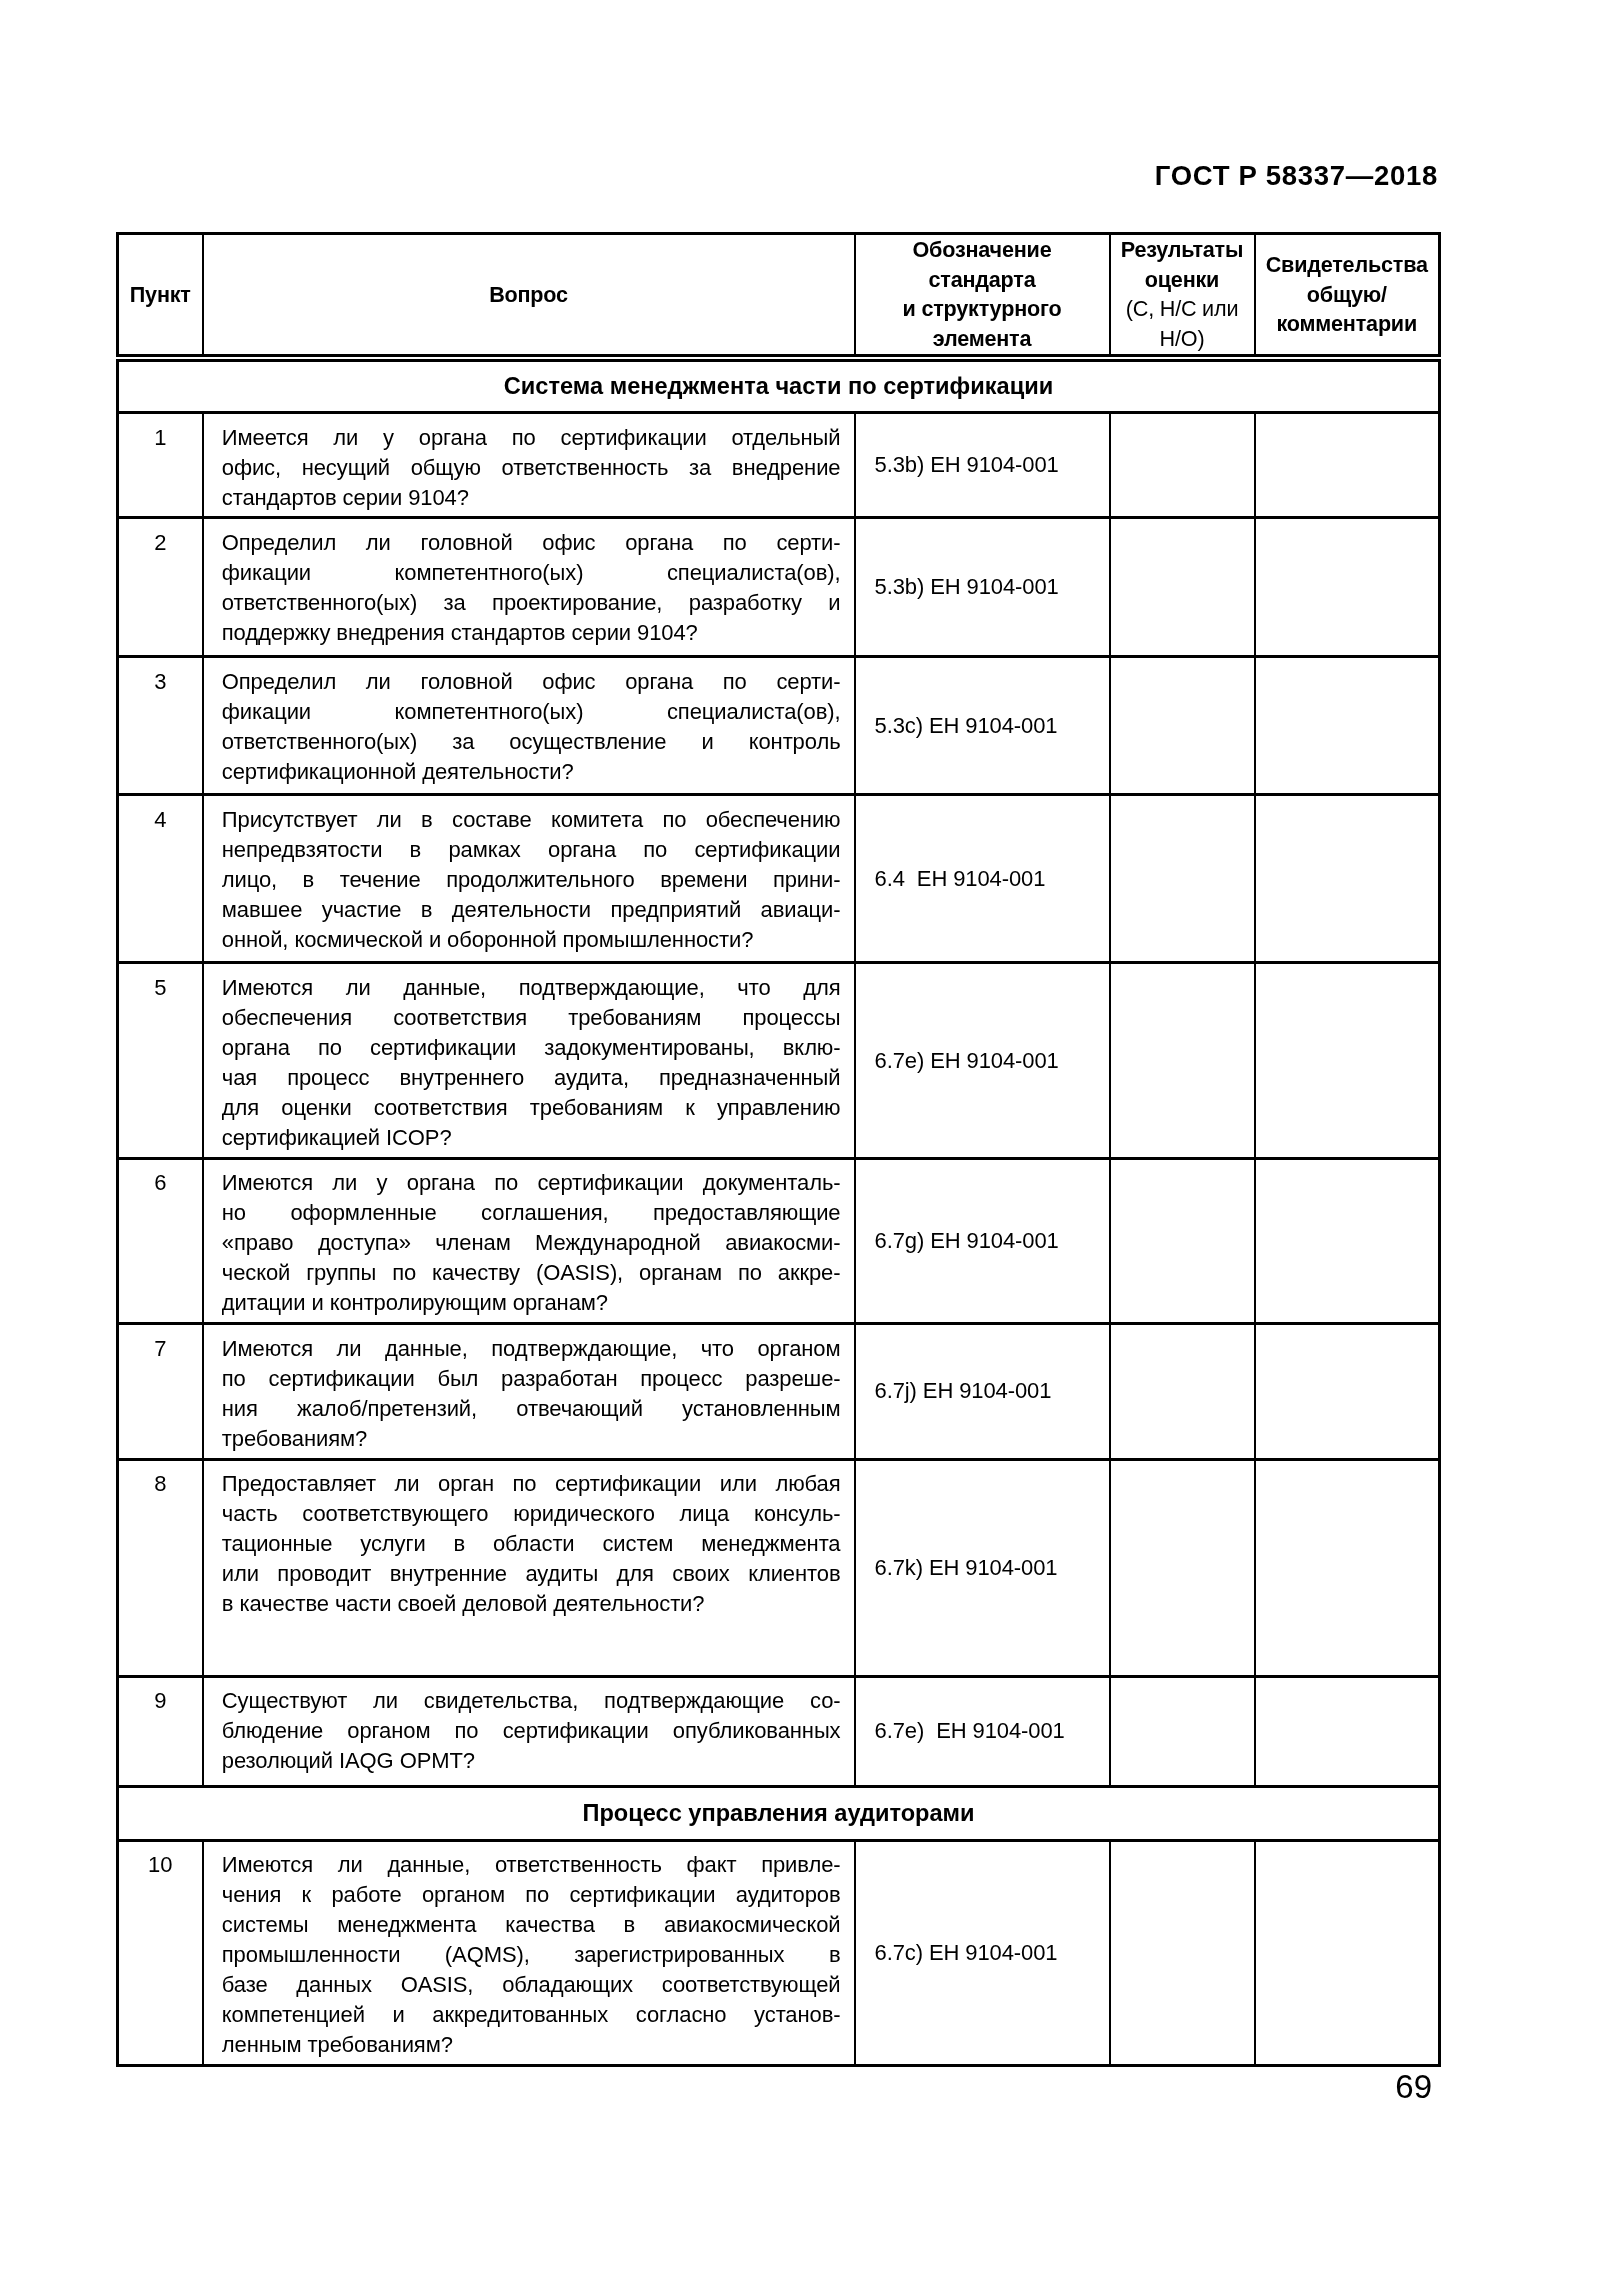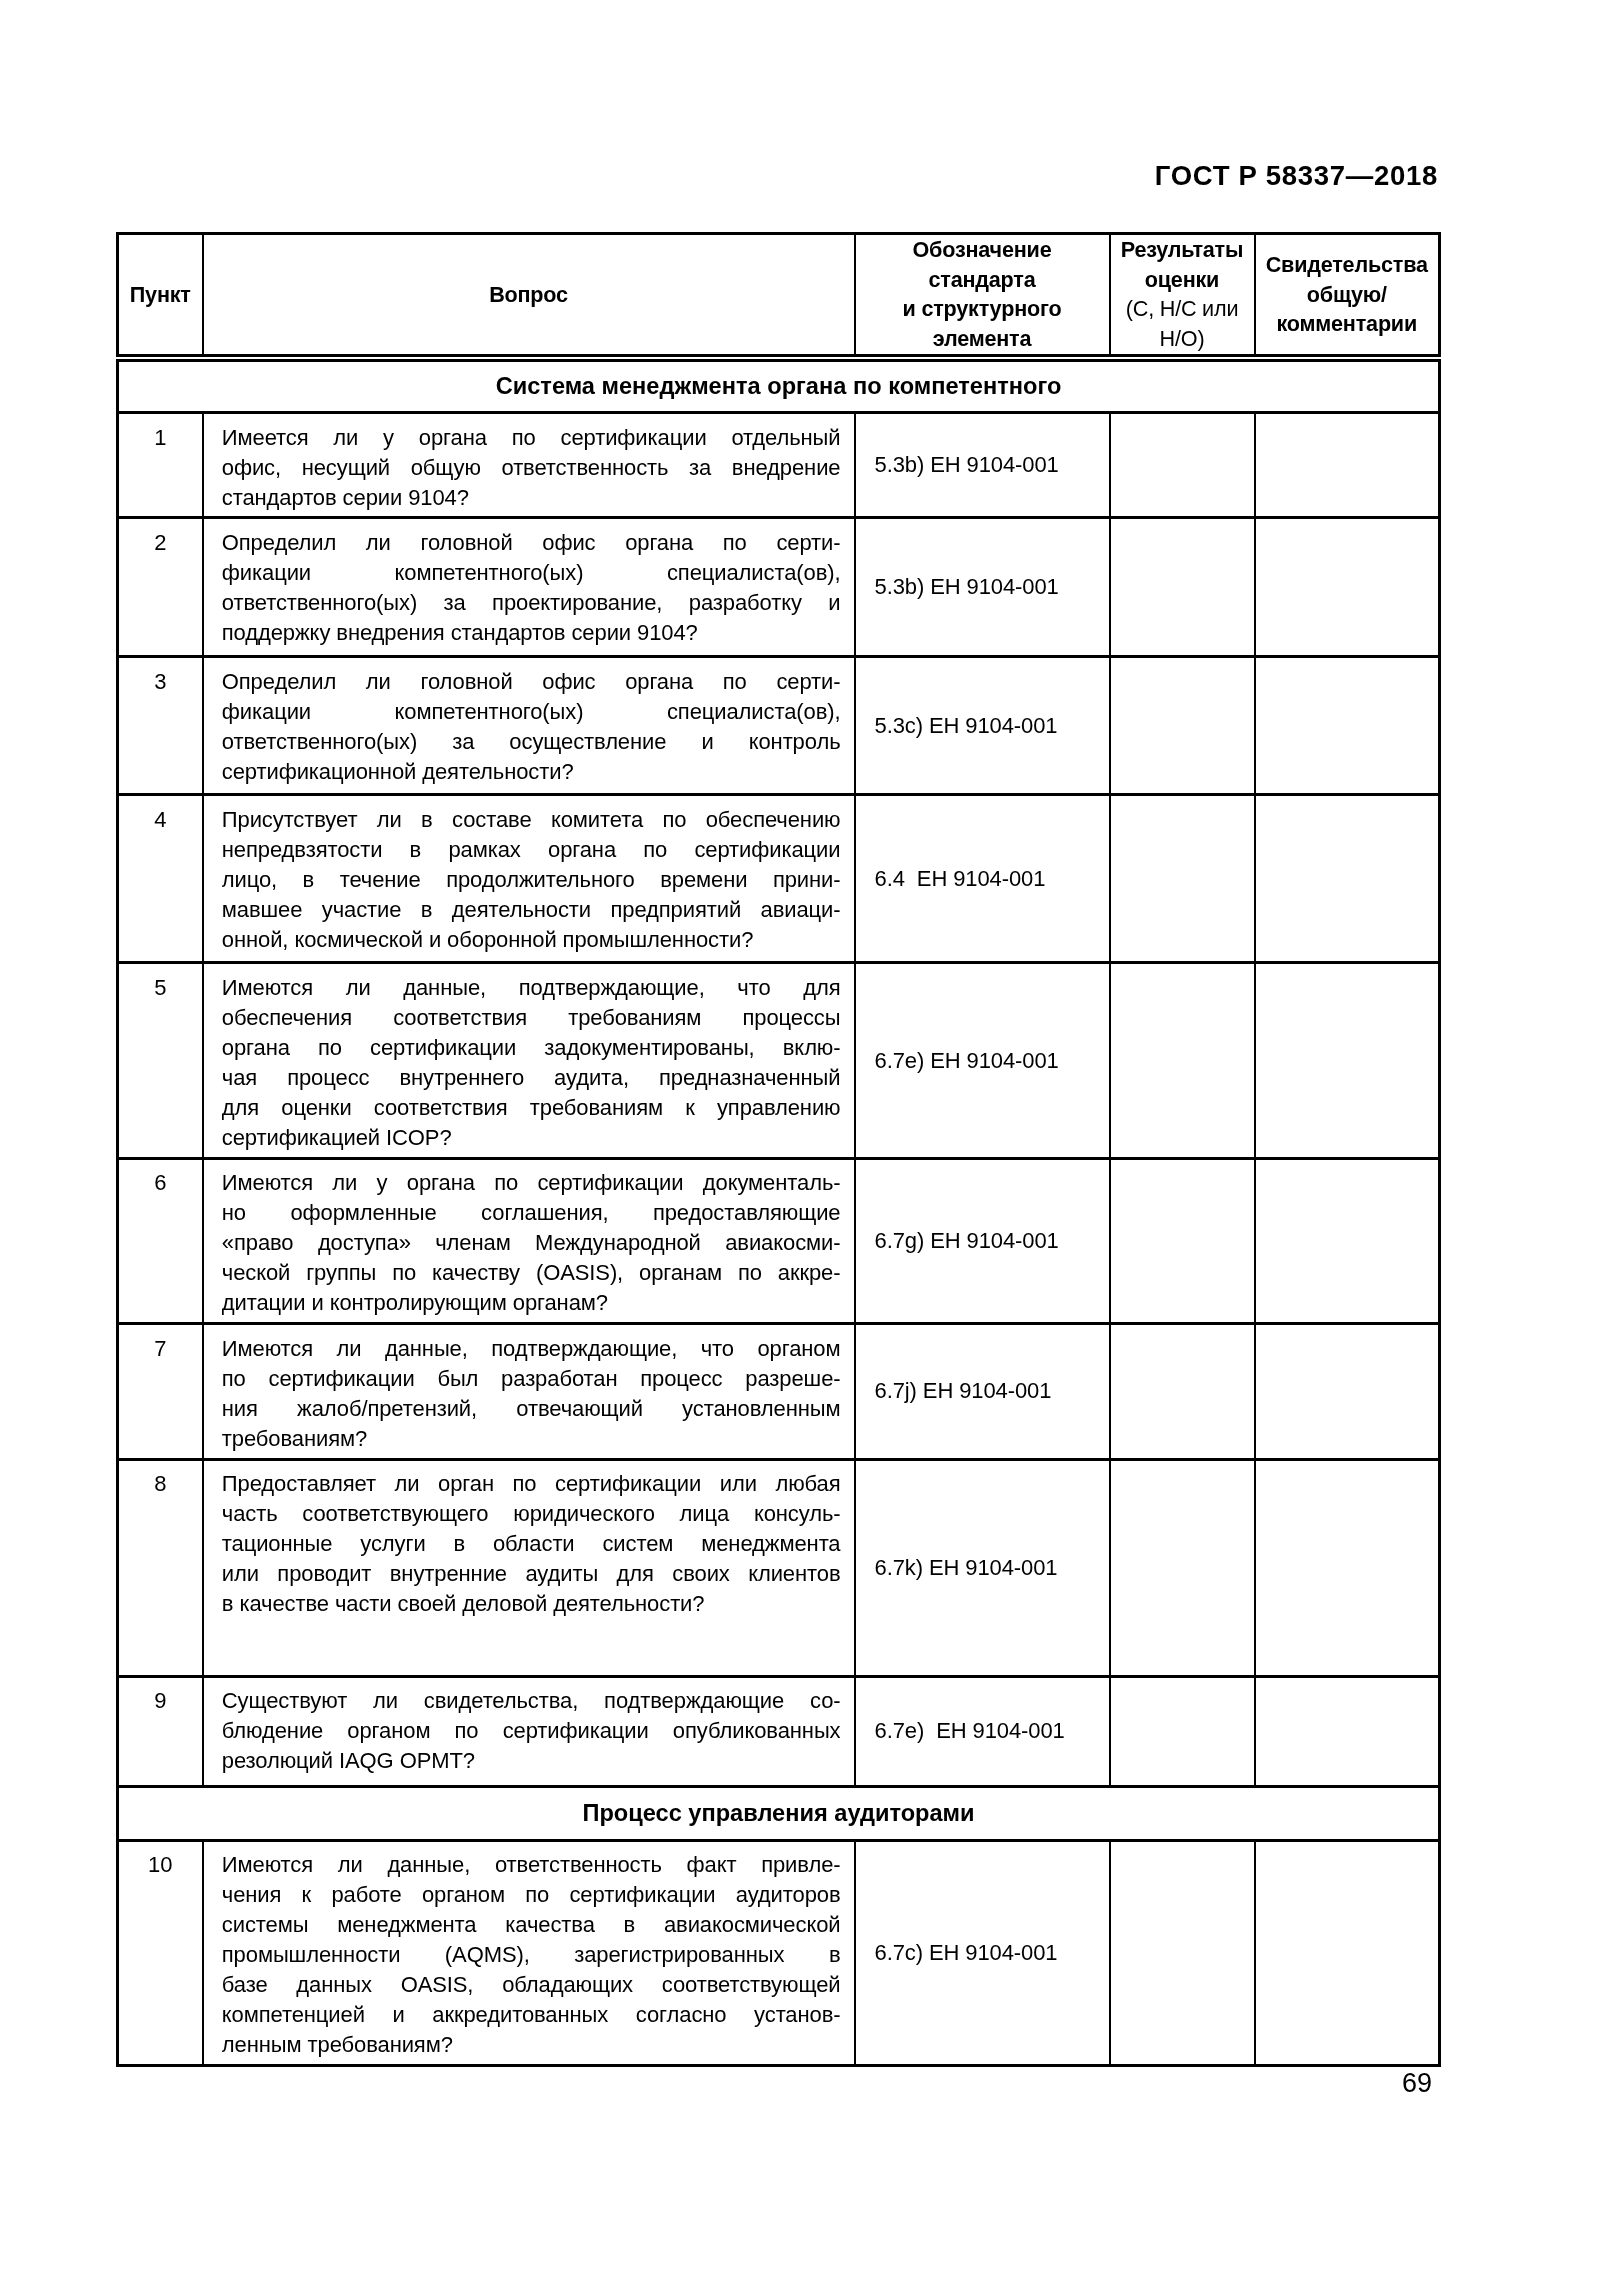--- a/index.html
+++ b/index.html
@@ -18,21 +18,21 @@
     right:185px;
     font-size:27.5px;
     font-weight:bold;
     letter-spacing:0.7px;
     white-space:nowrap;
   }
   .page-num{
     position:absolute;
     top:2068px;
     right:191px;
-    font-size:27px;
+    font-size:33px;
   }
   table.audit{
     position:absolute;
     left:116px;
     top:232px;
     width:1322px;
     border-collapse:collapse;
     table-layout:fixed;
     border:3.3px solid #000;
   }
@@ -128,21 +128,21 @@
         </th>
         <th>
             <div class="ln">Свидетельства</div>
             <div class="ln">общую/</div>
             <div class="ln">комментарии</div>
           </th>
       </tr>
     </thead>
     <tbody>
       <tr style="height:55px">
-        <td class="sec" colspan="5">Система менеджмента органа по компетентного</td>
+        <td class="sec" colspan="5">Система менеджмента части по сертификации</td>
       </tr>
 
       <tr style="height:105px">
         <td class="num">1</td>
         <td class="q">
             <div class="ln">Имеется ли у органа по сертификации отдельный</div>
             <div class="ln">офис, несущий общую ответственность за внедрение</div>
             <div class="ln">стандартов серии 9104?</div>
           </td>
         <td class="ref">5.3b) ЕН 9104-001</td>

